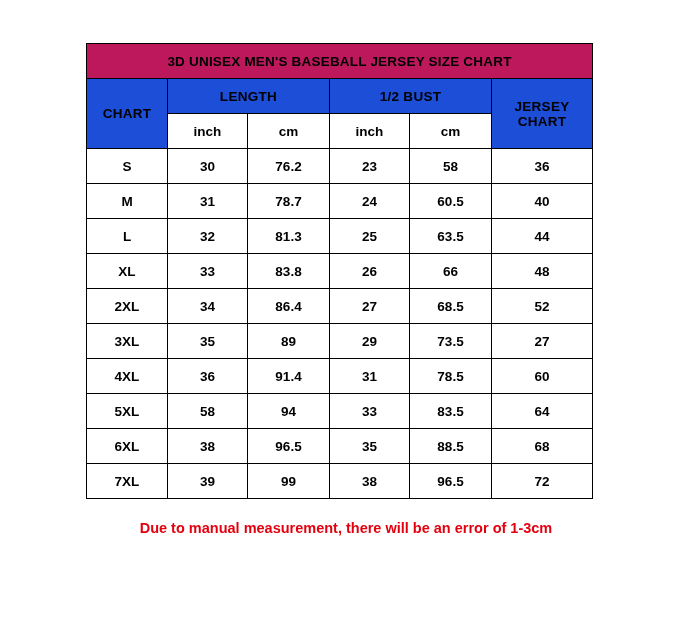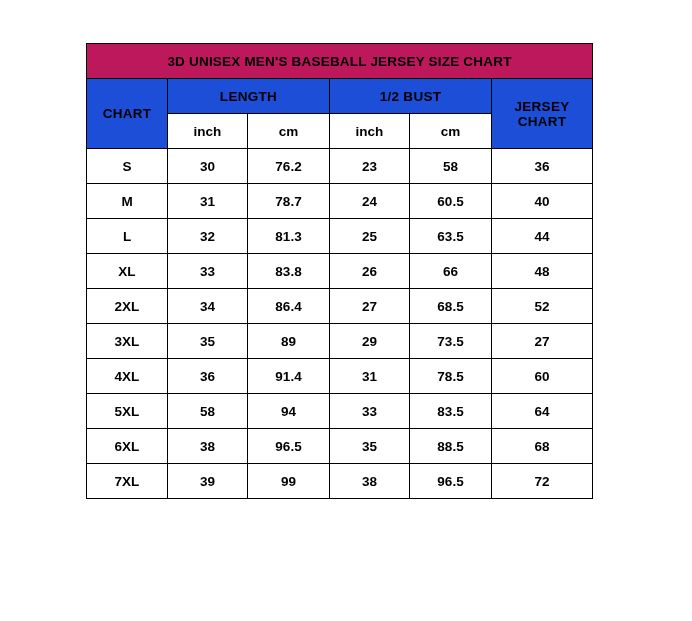--- a/index.html
+++ b/index.html
@@ -193,14 +193,15 @@
           <td class="red">39</td>
           <td>99</td>
           <td class="red">38</td>
           <td>96.5</td>
           <td>72</td>
         </tr>
       </tbody>
     </table>
   </div>
 
+  <div class="note">Due to manual measurement, there will be an error of 1-3cm</div>
 
 </div>
 
 </body></html>

